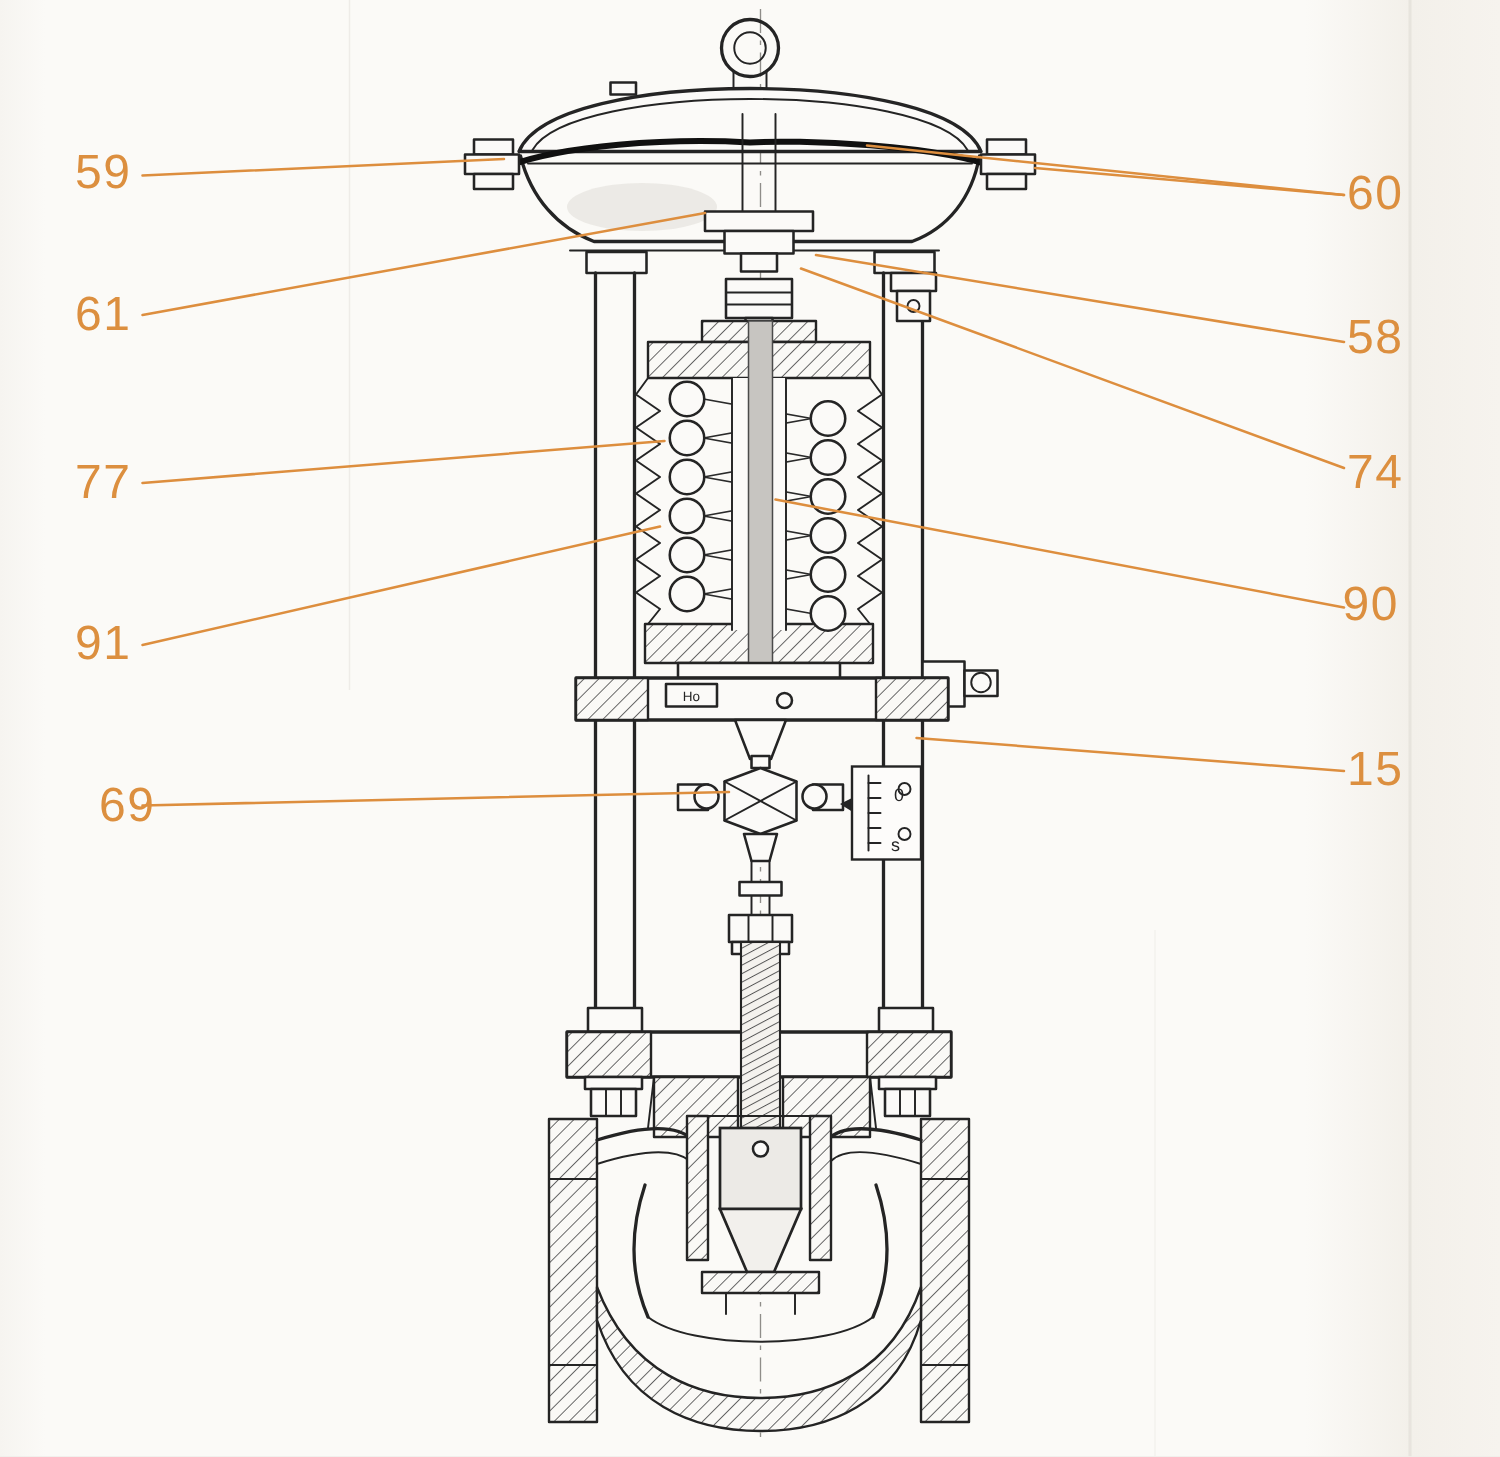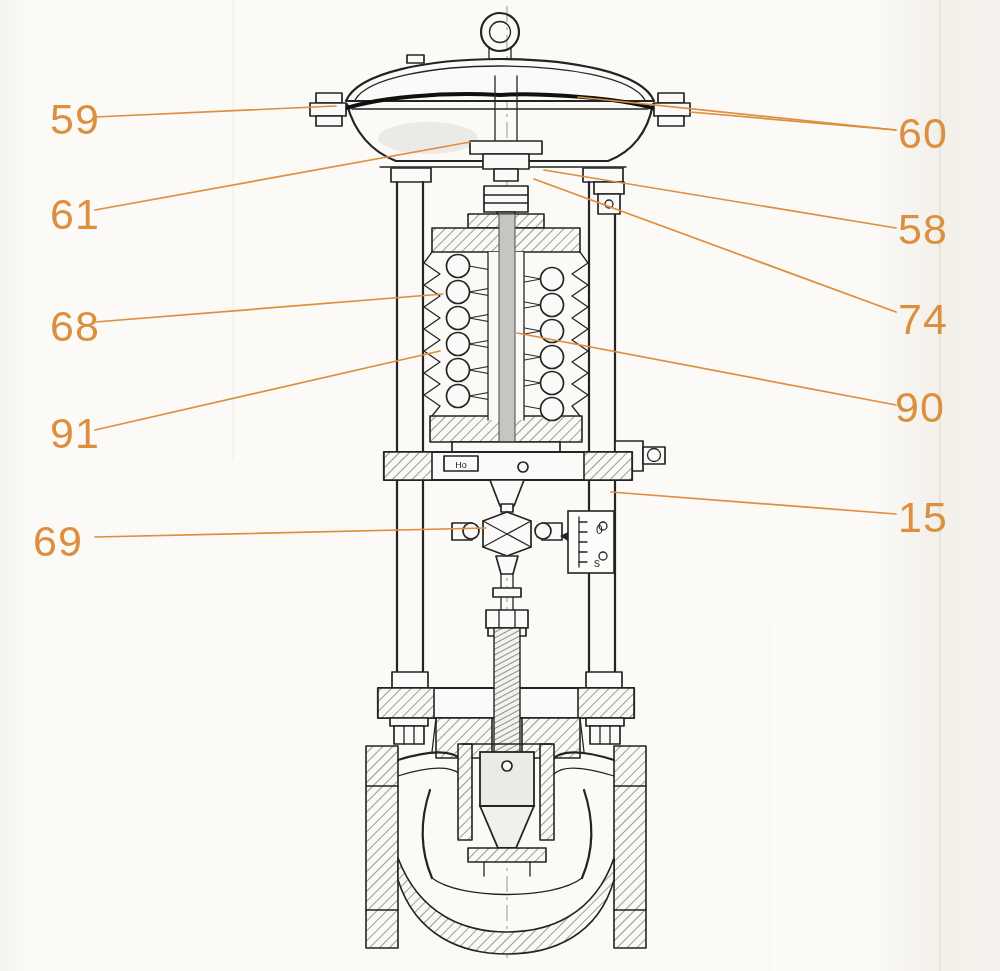--- a/index.html
+++ b/index.html
@@ -3,21 +3,21 @@
 <meta charset="utf-8">
 <style>
   html,body{margin:0;padding:0;background:#efede9;}
   .stage{
     position:relative;width:1000px;height:971px;margin:0 auto;overflow:hidden;
     background:linear-gradient(90deg,#f6f4f0 0,#fbfaf7 3%,#fbfaf7 87%,#f3f0ea 94%,#f6f3ee 100%);
     font-family:"Liberation Sans",sans-serif;
   }
   .stage svg{position:absolute;left:0;top:0;}
   .callout{
-    position:absolute;font-size:43px;letter-spacing:1px;color:#dc8f3f;
+    position:absolute;font-size:32px;letter-spacing:1px;color:#dc8f3f;
     font-family:"Liberation Sans",sans-serif;line-height:1;user-select:none;
   }
   .leaders line{stroke:#dd8e3e;stroke-width:1.7;fill:none;stroke-linecap:round;}
   .ln   {stroke:#242424;stroke-width:2.2;fill:none;stroke-linecap:round;stroke-linejoin:round;}
   .ln1  {stroke:#242424;stroke-width:1.3;fill:none;stroke-linecap:round;stroke-linejoin:round;}
   .fw   {fill:#fbfaf8;stroke:#242424;stroke-width:1.7;stroke-linejoin:round;}
   .fw2  {fill:#fbfaf8;stroke:#242424;stroke-width:2.2;stroke-linejoin:round;}
   .fh   {fill:url(#h1);stroke:#242424;stroke-width:1.6;stroke-linejoin:round;}
   .thr  {fill:url(#thr);stroke:#242424;stroke-width:1.4;}
   .gray {fill:#c7c5c1;stroke:#4a4a4a;stroke-width:1;}
@@ -274,19 +274,19 @@
     <line x1="95" y1="537" x2="486" y2="528"></line>
     <line x1="896" y1="514" x2="611" y2="492"></line>
   </g>
 </svg>
 
 <div class="callout" style="left:50px;top:98px">59</div>
 <div class="callout" style="left:898px;top:112px">60</div>
 <div class="callout" style="left:50px;top:193px">61</div>
 <div class="callout" style="left:898px;top:208px">58</div>
 <div class="callout" style="left:898px;top:298px">74</div>
-<div class="callout" style="left:50px;top:305px">68</div>
+<div class="callout" style="left:50px;top:305px">77</div>
 <div class="callout" style="left:50px;top:412px">91</div>
 <div class="callout" style="left:895px;top:386px">90</div>
-<div class="callout" style="left:33px;top:520px">69</div>
+<div class="callout" style="left:66px;top:520px">69</div>
 <div class="callout" style="left:898px;top:496px">15</div>
 
 </div>
 
 </body></html>

